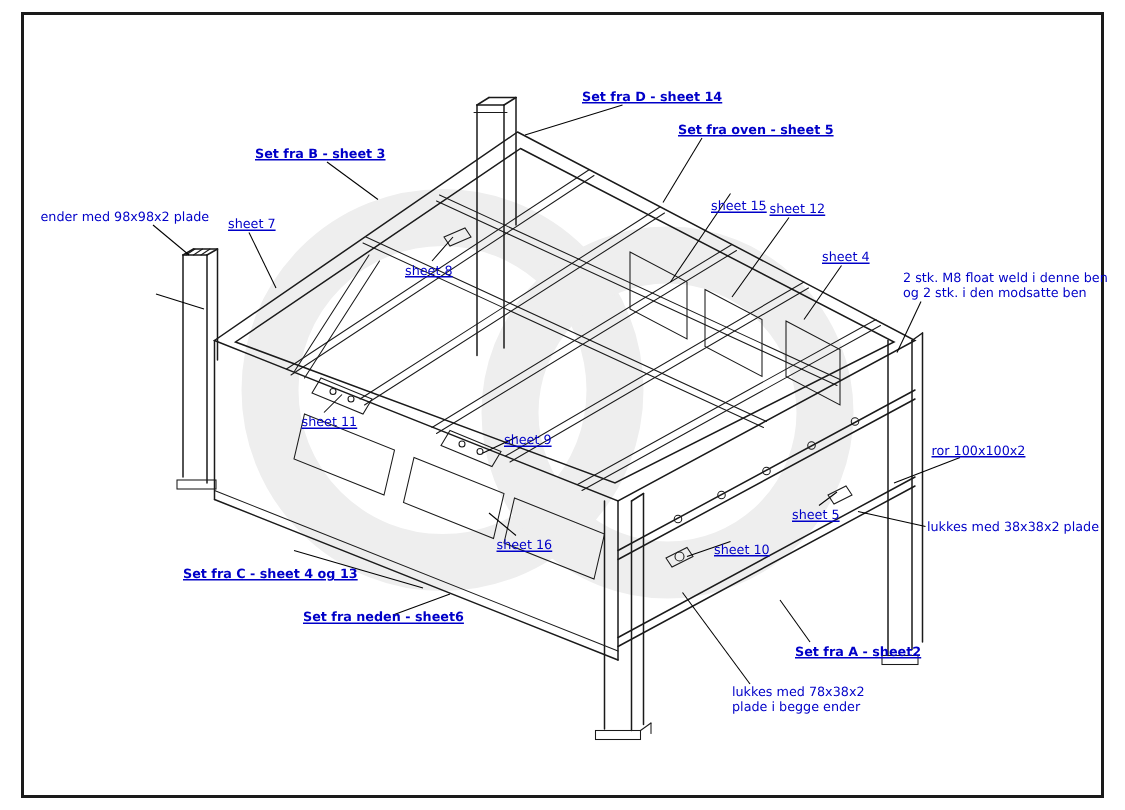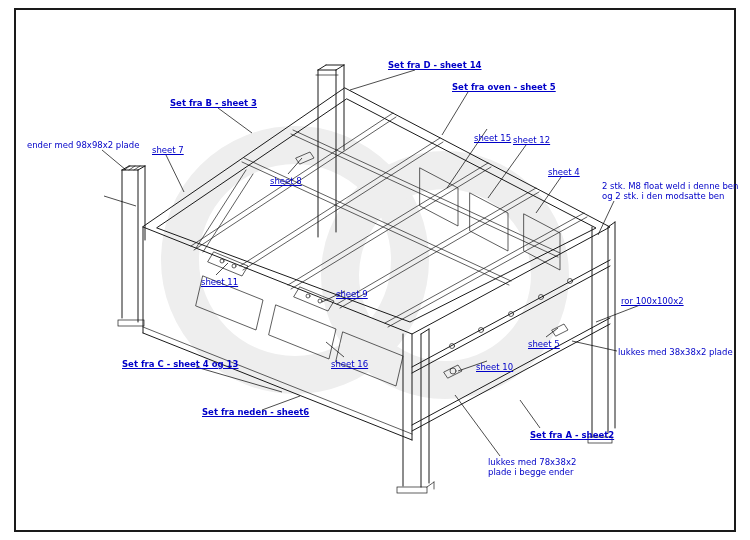--- a/index.html
+++ b/index.html
@@ -173,21 +173,21 @@
   <div class="lbl u" style="left:474px;top:133px">sheet 15</div>
   <div class="lbl u" style="left:513px;top:135px">sheet 12</div>
   <div class="lbl u" style="left:548px;top:167px">sheet 4</div>
   <div class="lbl u" style="left:152px;top:145px">sheet 7</div>
   <div class="lbl u" style="left:270px;top:176px">sheet 8</div>
   <div class="lbl u" style="left:201px;top:277px">sheet 11</div>
   <div class="lbl u" style="left:336px;top:289px">sheet 9</div>
   <div class="lbl u" style="left:528px;top:339px">sheet 5</div>
   <div class="lbl u" style="left:476px;top:362px">sheet 10</div>
   <div class="lbl u" style="left:331px;top:359px">sheet 16</div>
-  <div class="lbl u b" style="left:122px;top:359px">Set fra C - sheet 4 og 13</div>
+  <div class="lbl u b" style="left:122px;top:378px">Set fra C - sheet 4 og 13</div>
   <div class="lbl u b" style="left:202px;top:407px">Set fra neden - sheet6</div>
   <div class="lbl u b" style="left:530px;top:430px">Set fra A - sheet2</div>
 
   <div class="lbl" style="left:27px;top:140px">ender med 98x98x2 plade</div>
   <div class="lbl" style="left:602px;top:181px">2 stk. M8 float weld i denne ben
 og 2 stk. i den modsatte ben</div>
   <div class="lbl u" style="left:621px;top:296px">ror 100x100x2</div>
   <div class="lbl" style="left:618px;top:347px">lukkes med 38x38x2 plade</div>
   <div class="lbl" style="left:488px;top:457px">lukkes med 78x38x2
 plade i begge ender</div>

